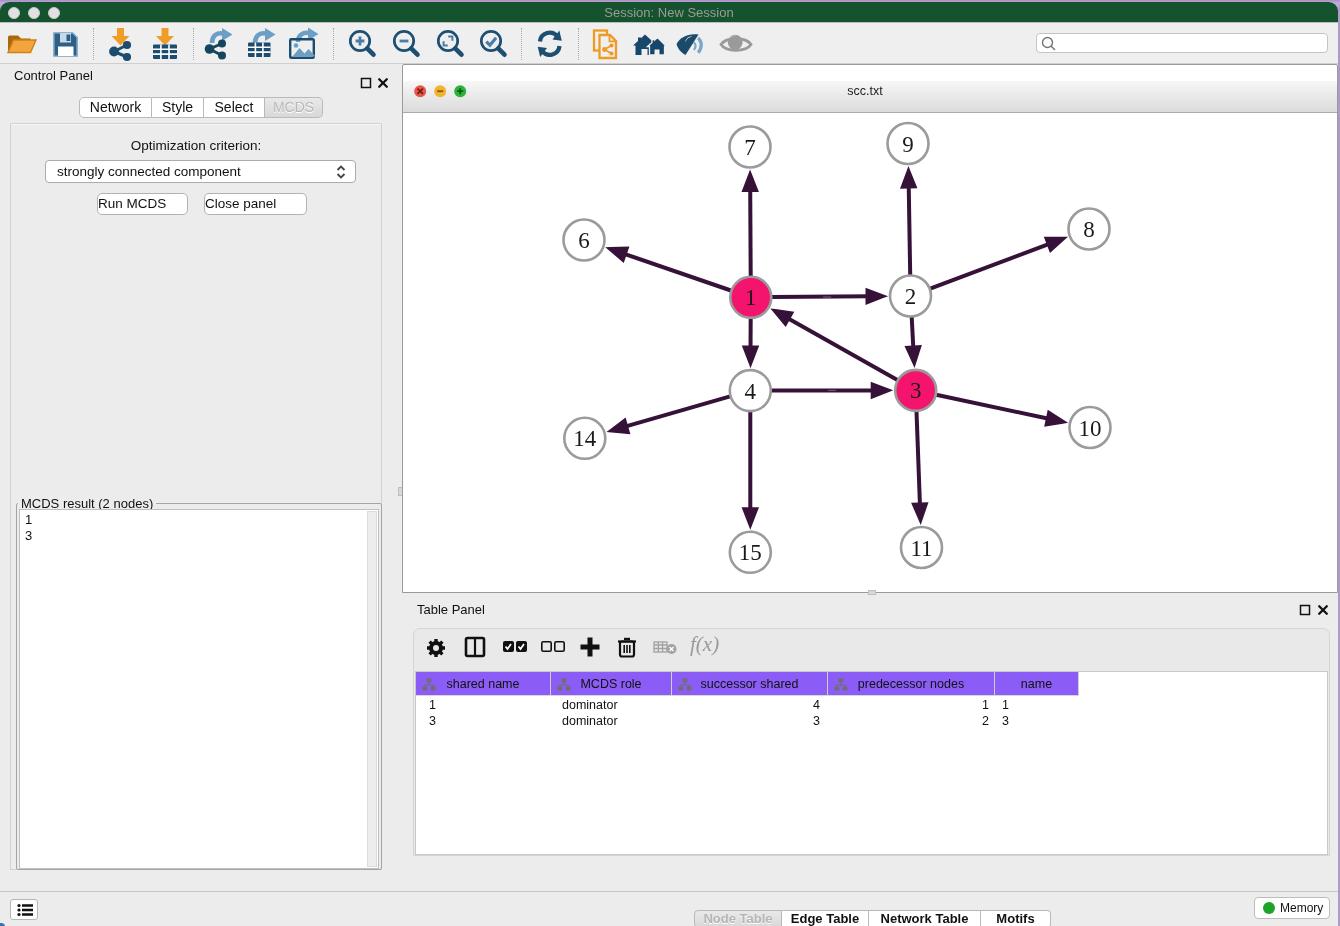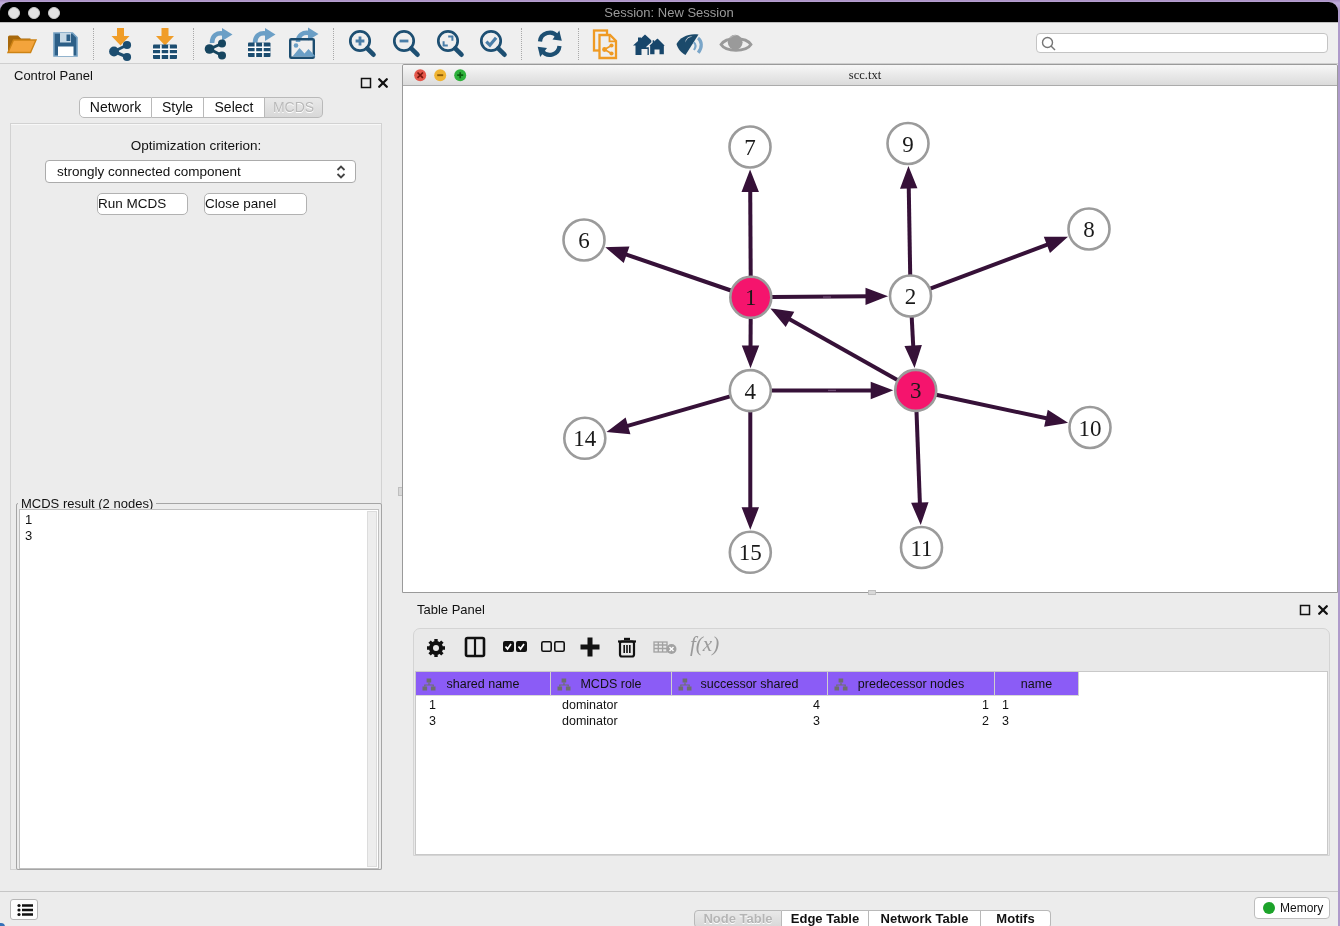--- a/index.html
+++ b/index.html
@@ -1,19 +1,19 @@
 <!DOCTYPE html>
 <html><head>
 <meta charset="utf-8">
 <style>
 * { margin:0; padding:0; box-sizing:border-box; }
 html,body { width:1340px; height:926px; overflow:hidden; }
 body { background:linear-gradient(#a98fc3,#c0addA 3px,#af9acb 10px) fixed, #af9acb; font-family:"Liberation Sans", sans-serif; position:relative; }
 #win { position:absolute; left:0; top:2px; width:1338px; height:924px; background:#ececec; border-radius:9px 9px 0 0; }
-#titlebar { position:absolute; left:0; top:0; width:100%; height:21px; background:#000000; border-radius:9px 9px 0 0; border-bottom:1px solid #bdbdbd; }
+#titlebar { position:absolute; left:0; top:0; width:100%; height:21px; background:#14532d; border-radius:9px 9px 0 0; border-bottom:1px solid #bdbdbd; }
 .tl { position:absolute; top:5px; width:12px; height:12px; border-radius:50%; background:#e2e2e2; border:1px solid #c8c8c8; }
 #wintitle { position:absolute; top:3px; width:100%; text-align:center; font-size:13px; color:#9b9b9b; }
 #toolbar { position:absolute; left:0; top:21px; width:100%; height:41px; background:#efefef; border-bottom:1px solid #cfcfcf; }
 .sep { position:absolute; top:5px; height:32px; width:0; border-left:1px dotted #a9a9a9; }
 .tbi { position:absolute; top:3px; }
 #search { position:absolute; left:1036px; top:10px; width:292px; height:20px; background:#fff; border:1px solid #c4c4c4; border-radius:4px; }
 
 #cp-title { position:absolute; left:14px; top:66px; font-size:13px; color:#111; }
 .tabrow { position:absolute; display:flex; }
 .tab { height:21px; line-height:19px; font-size:14px; text-align:center; background:#fff; border:1px solid #b9b9b9; border-left:none; color:#111; }
@@ -23,21 +23,21 @@
 #cp-inset { position:absolute; left:10px; top:121px; width:372px; height:747px; border:1px solid #d2d2d2; box-shadow:inset 0 1px 0 #f8f8f8; background:#ececec; }
 #opt-label { position:absolute; left:0; top:14px; width:100%; text-align:center; font-size:13.5px; color:#111; }
 #dropdown { position:absolute; left:34px; top:36px; width:311px; height:23px; background:#fff; border:1px solid #ababab; border-radius:4px; font-size:13.5px; color:#111; line-height:21px; padding-left:11px; }
 .btn { position:absolute; height:22px; background:#fff; border:1px solid #b2b2b2; border-radius:5px; font-size:13.5px; color:#111; text-align:left; line-height:20px; }
 fieldset#mcds { position:absolute; left:5px; top:372px; width:366px; height:374px; border:1px solid #a5a5a5; border-radius:2px; }
 fieldset#mcds legend { font-size:13px; color:#111; margin-left:1px; padding:0 3px; }
 #mcds-text { position:absolute; left:2px; top:-2px; width:360px; height:360px; background:#fff; border:1px solid #c0c0c0; font-size:13px; color:#111; line-height:16px; padding:2px 0 0 5px; }
 #mcds-sb { position:absolute; right:1px; top:1px; width:10px; height:356px; background:#ededed; border:1px solid #dcdcdc; }
 
 #netwin { position:absolute; left:402px; top:62px; width:936px; height:529px; background:#fff; border:1px solid #9a9a9a; border-radius:2px 2px 0 0; }
-#nettitle { position:absolute; left:0; top:0; width:100%; height:21px; background:linear-gradient(#f7f7f7,#dbdbdb); border-bottom:1px solid #ababab; border-radius:2px 2px 0 0;font-family:Liberation Serif, serif; }
+#nettitle { position:absolute; left:0; top:16px; width:100%; height:32px; background:linear-gradient(#f7f7f7,#dbdbdb); border-bottom:1px solid #ababab; border-radius:2px 2px 0 0; }
 #netname { position:absolute; top:3px; width:100%; text-align:center; text-indent:-10px; font-size:12.5px; color:#222; }
 
 #tp-title { position:absolute; left:417px; top:600px; font-size:13px; color:#111; }
 #tp-block { position:absolute; left:413px; top:626px; width:917px; height:228px; background:#e9e9e9; border:1px solid #d4d4d4; border-radius:7px 7px 0 0; }
 #tp-table { position:absolute; left:1px; top:42px; width:913px; height:184px; background:#fff; border:1px solid #c9c9c9; }
 .th { position:absolute; top:0; height:24px; background:#8b5cf6; border-right:1px solid #cfcfcf; border-bottom:1px solid #d8d8d8; font-size:12.5px; color:#111; }
 .thlabel { position:absolute; top:5px; width:100%; text-align:center; }
 .hicon { position:absolute; top:6px; }
 .cell { position:absolute; font-size:12.5px; color:#111; }
 .btab { height:18px; line-height:16px; font-size:13px; font-weight:700; text-align:center; background:#fff; border:1px solid #b9b9b9; border-left:none; color:#111; }

